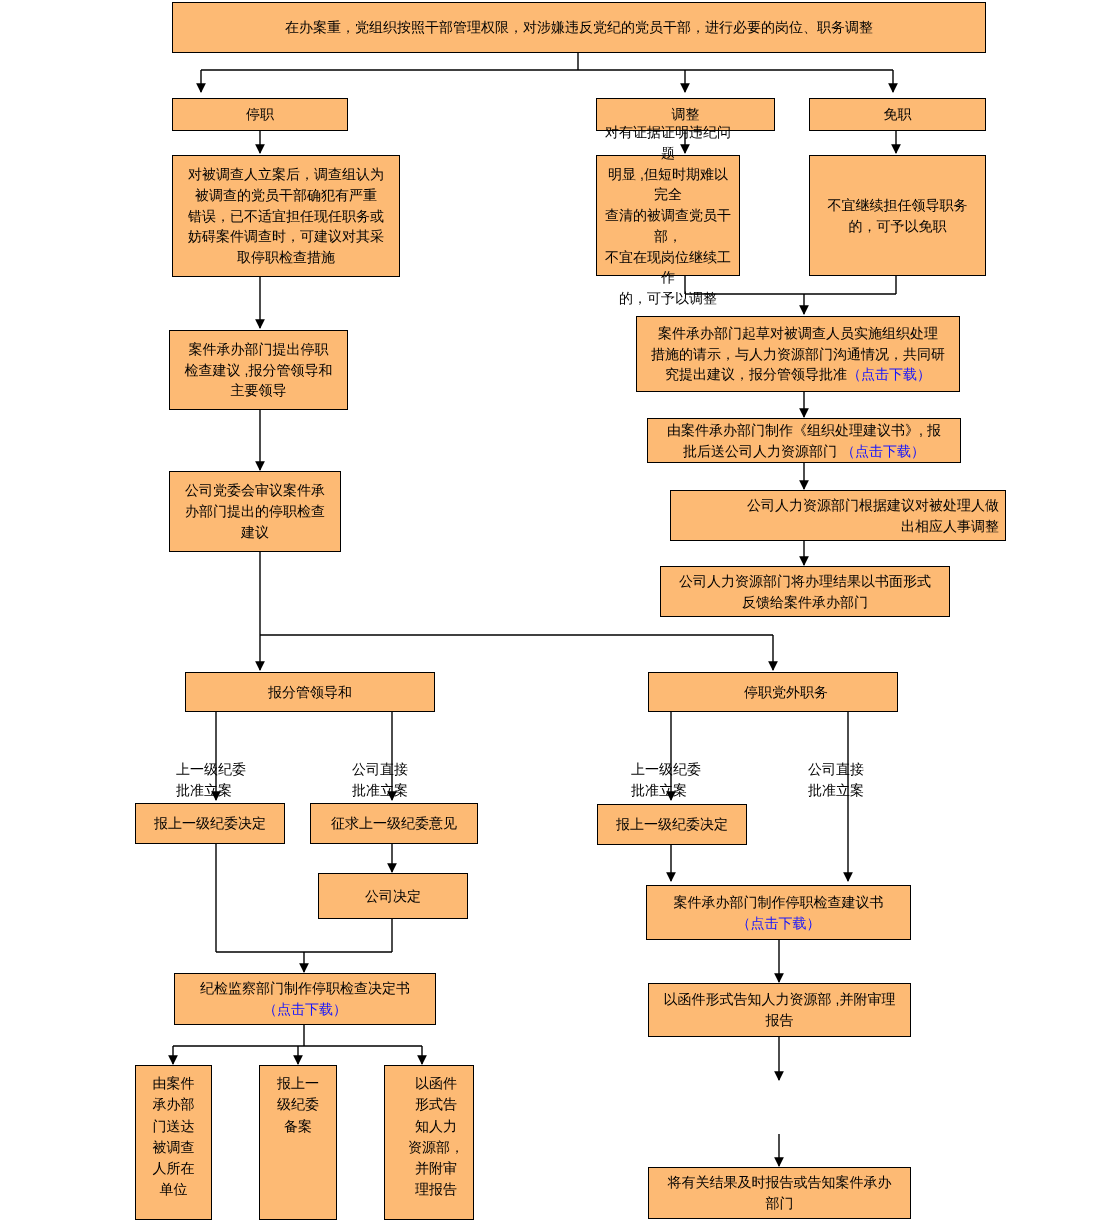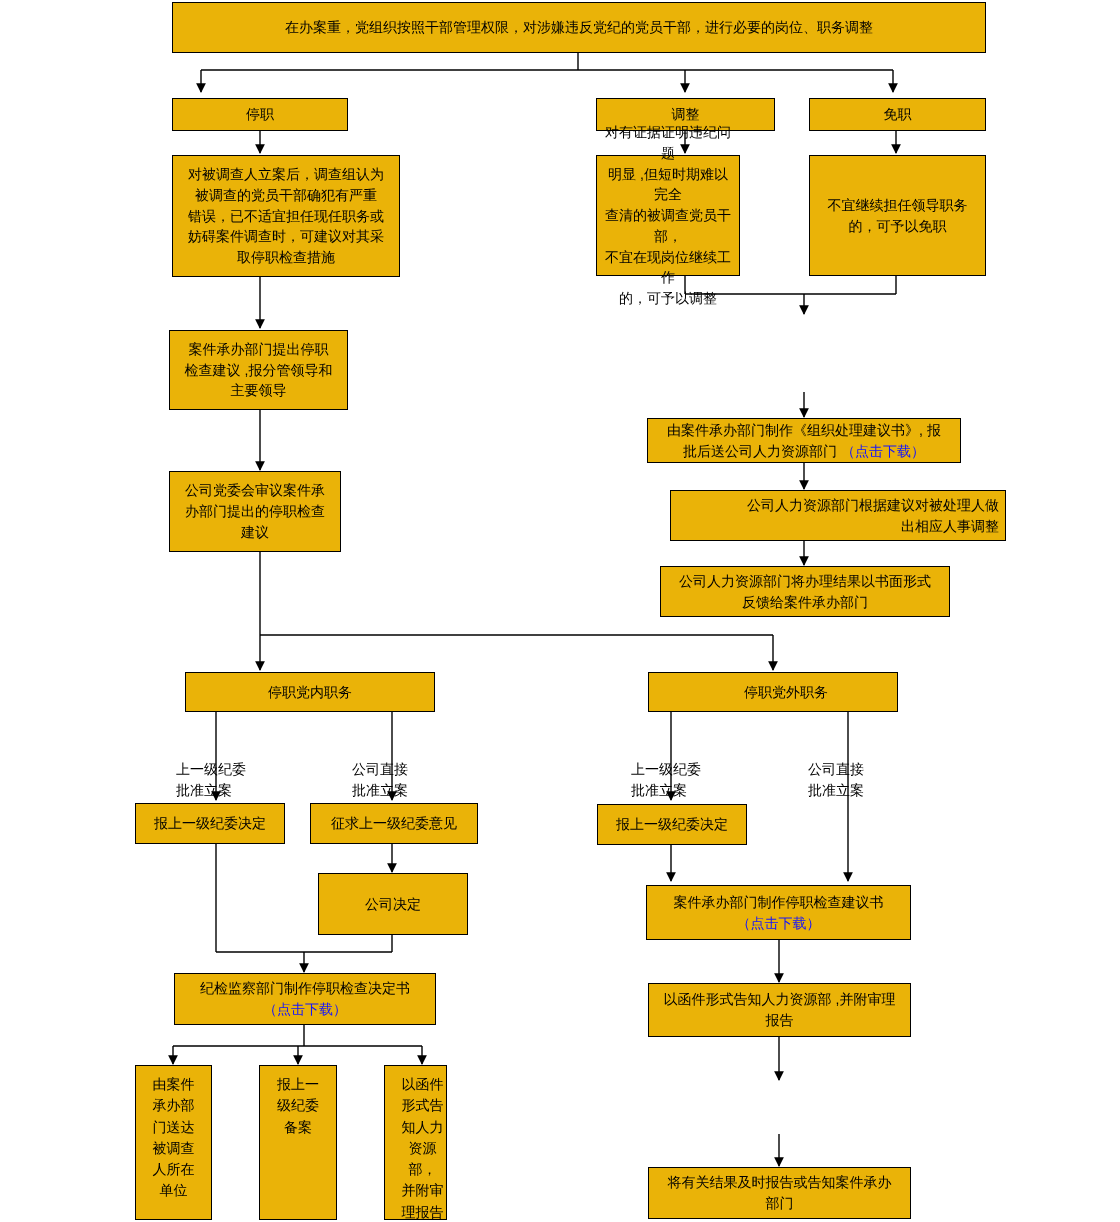--- a/index.html
+++ b/index.html
@@ -22,21 +22,21 @@
     position: absolute;
     left: 0;
     top: 0;
     width: 1120px;
     height: 1222px;
   }
   .node-box {
     position: absolute;
     box-sizing: border-box;
     border: 1px solid #000000;
-    background: #eab308;
+    background: #fdba74;
     display: flex;
     align-items: center;
     justify-content: center;
     text-align: center;
     color: #000000;
     font-size: 14px;
     line-height: 1.48;
     padding: 2px 6px;
   }
   .node-box .txt {
@@ -45,20 +45,21 @@
     white-space: pre-line;
   }
   .node-box.narrow {
     font-size: 14px;
     line-height: 1.52;
     padding: 4px 2px;
     align-items: flex-start;
   }
   .node-box.narrow .txt {
     padding-top: 4px;
+    font-family: Liberation Mono, monospace;
   }
   .edge-label {
     position: absolute;
     font-size: 14px;
     color: #000000;
     line-height: 1.5;
     white-space: pre-line;
     text-align: left;
   }
   .dl {
@@ -170,35 +171,40 @@
     <span class="txt">案件承办部门提出停职
 检查建议 ,报分管领导和
 主要领导</span>
   </div>
   <div class="node-box" style="left:169px; top:471px; width:172px; height:81px;">
     <span class="txt">公司党委会审议案件承
 办部门提出的停职检查
 建议</span>
   </div>
 
+  <div class="node-box" style="left:636px; top:316px; width:324px; height:76px;">
+    <span class="txt"><span>案件承办部门起草对被调查人员实施组织处理
+措施的请示，与人力资源部门沟通情况，共同研
+究提出建议，报分管领导批准</span><span class="dl">（点击下载）</span></span>
+  </div>
   <div class="node-box" style="left:647px; top:418px; width:314px; height:45px;">
     <span class="txt"><span>由案件承办部门制作《组织处理建议书》, 报
 批后送公司人力资源部门 </span><span class="dl">（点击下载）</span></span>
   </div>
   <div class="node-box" style="left:670px; top:490px; width:336px; height:51px;text-align:right;">
     <span class="txt">公司人力资源部门根据建议对被处理人做
 出相应人事调整</span>
   </div>
   <div class="node-box" style="left:660px; top:566px; width:290px; height:51px;">
     <span class="txt">公司人力资源部门将办理结果以书面形式
 反馈给案件承办部门</span>
   </div>
 
   <div class="node-box" style="left:185px; top:672px; width:250px; height:40px;">
-    <span class="txt">停职党内职务</span>
+    <span class="txt">报分管领导和</span>
   </div>
   <div class="node-box" style="left:648px; top:672px; width:250px; height:40px;padding-left:32px;">
     <span class="txt">停职党外职务</span>
   </div>
 
   <div class="edge-label" style="left:176px; top:738px; width:90px;">
     <span>上一级纪委
 批准立案</span>
   </div>
   <div class="edge-label" style="left:352px; top:738px; width:90px;">
@@ -213,21 +219,21 @@
     <span>公司直接
 批准立案</span>
   </div>
 
   <div class="node-box" style="left:135px; top:803px; width:150px; height:41px;">
     <span class="txt">报上一级纪委决定</span>
   </div>
   <div class="node-box" style="left:310px; top:803px; width:168px; height:41px;">
     <span class="txt">征求上一级纪委意见</span>
   </div>
-  <div class="node-box" style="left:318px; top:873px; width:150px; height:62px;">
+  <div class="node-box" style="left:318px; top:873px; width:150px; height:46px;">
     <span class="txt">公司决定</span>
   </div>
   <div class="node-box" style="left:597px; top:804px; width:150px; height:41px;">
     <span class="txt">报上一级纪委决定</span>
   </div>
 
   <div class="node-box" style="left:174px; top:973px; width:262px; height:52px;">
     <span class="txt"><span>纪检监察部门制作停职检查决定书</span><br><span class="dl">（点击下载）</span></span>
   </div>
 
@@ -241,21 +247,21 @@
 门送达
 被调查
 人所在
 单位</span>
   </div>
   <div class="node-box narrow" style="left:259px; top:1065px; width:78px; height:155px;">
     <span class="txt">报上一
 级纪委
 备案</span>
   </div>
-  <div class="node-box narrow" style="left:384px; top:1065px; width:63px; height:155px;padding-left:16px;">
+  <div class="node-box narrow" style="left:384px; top:1065px; width:90px; height:155px;padding-left:16px;">
     <span class="txt">以函件
 形式告
 知人力
 资源部，
 并附审
 理报告</span>
   </div>
 
   <div class="node-box" style="left:648px; top:983px; width:263px; height:54px;">
     <span class="txt">以函件形式告知人力资源部 ,并附审理

